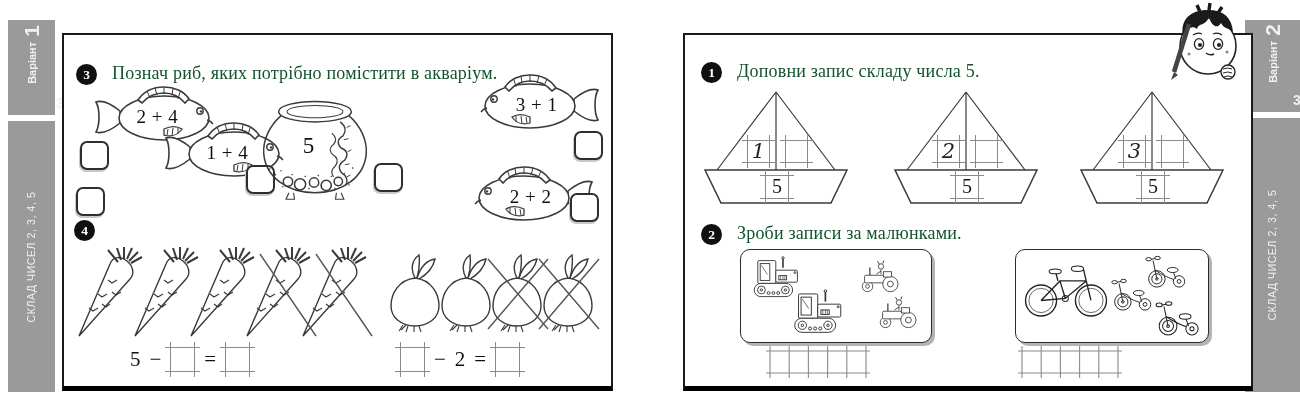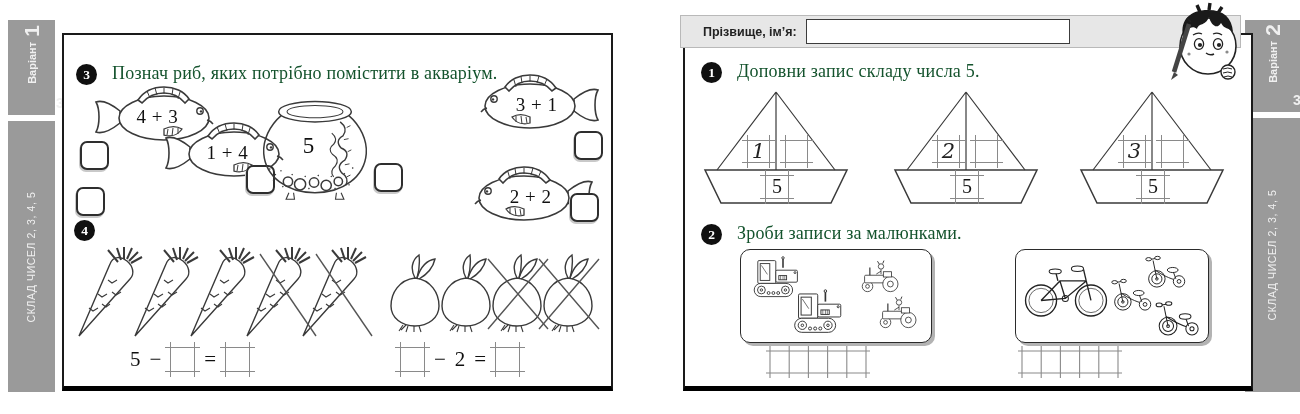--- a/index.html
+++ b/index.html
@@ -243,21 +243,21 @@
 
     <div class="taskrow" style="left:12px;top:28px;width:520px;">
       <div class="badge">3</div>
       <div class="tasktext">Познач риб, яких потрібно помістити в акваріум.</div>
     </div>
 
     <div class="fish rightface" style="left:30px;top:48px;">
       <svg viewBox="0 0 132 64">
           <use href="#g-fish"></use>
         </svg>
-      <span class="lbl">4 + 3</span>
+      <span class="lbl">2 + 4</span>
     </div>
     <div class="chk" style="left:16px;top:106px;"></div>
 
     <div class="fish rightface" style="left:100px;top:84px;">
       <svg viewBox="0 0 132 64">
           <use href="#g-fish"></use>
         </svg>
       <span class="lbl">1 + 4</span>
     </div>
     <div class="chk" style="left:182px;top:130px;"></div>
@@ -439,24 +439,20 @@
         </svg>
     </div>
     <svg class="grid" style="left:332px;top:310px;" width="106" height="34" viewBox="0 0 106 34">
       <g stroke="#8a8a8a" stroke-width="1.1" fill="none">
         <path d="M1,6 H105 M1,28 H105"></path>
         <path d="M5,1 V33 M24.2,1 V33 M43.4,1 V33 M62.6,1 V33 M81.8,1 V33 M101,1 V33"></path>
       </g>
     </svg>
   </div>
 
-  <div class="namebar">
-    <span class="namelabel">Прізвище, ім’я:</span>
-    <input class="nameinput" type="text" style="">
-  </div>
 
   <div class="logo">
     <svg width="96" height="80" viewBox="0 0 96 80">
         <use href="#g-boy"></use>
       </svg>
   </div>
 
 </div>
 
 </body></html>

